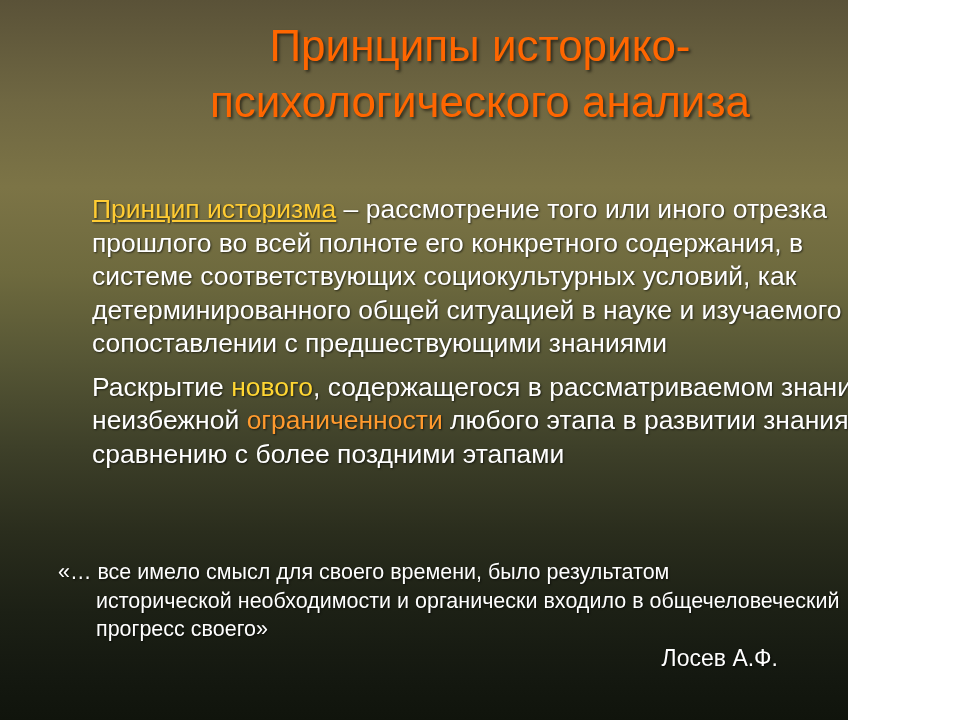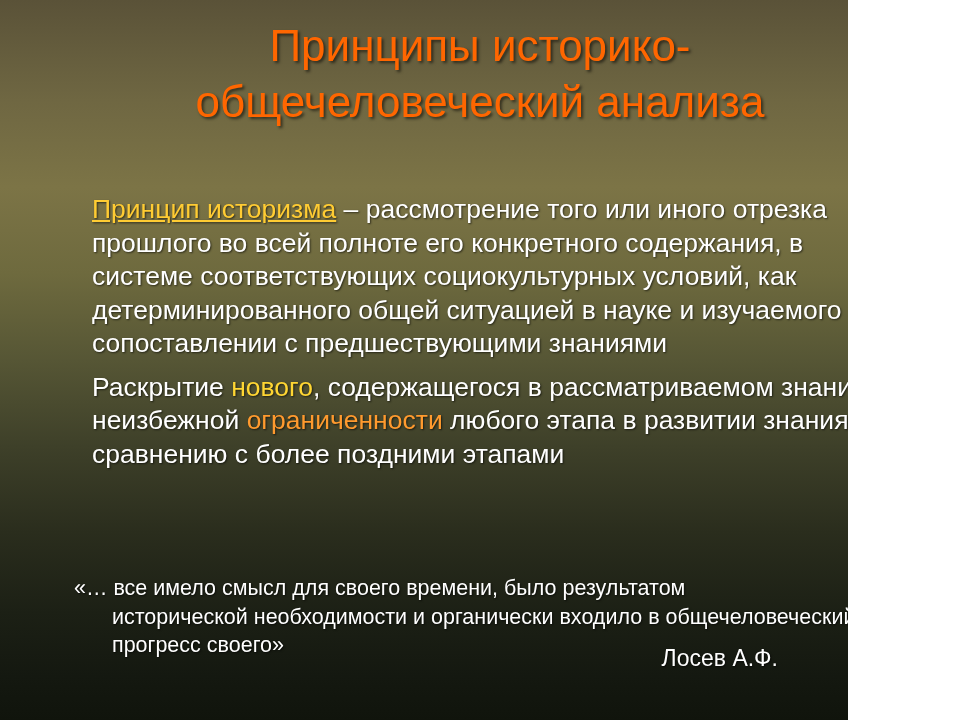--- a/index.html
+++ b/index.html
@@ -73,21 +73,21 @@
     position: absolute;
     top: 558px;
     left: 58px;
     width: 860px;
     color: #ffffff;
     font-size: 21.5px;
     line-height: 1.33;
     text-shadow: 1px 1px 2px rgba(0,0,0,0.6);
   }
   .quote-text {
-    margin: 16px;
+    margin: 0;
     text-indent: 0;
   }
   .quote-text .cont {
     display: block;
     padding-left: 38px;
   }
   .attribution {
     position: absolute;
     top: 645px;
     right: 70px;
@@ -97,21 +97,21 @@
     text-align: center;
   }
 </style>
 </head>
 <body>
 
 <div class="slide">
 
   <div class="title">
     <span>Принципы историко-</span><br>
-    <span>общечеловеческий анализа</span>
+    <span>психологического анализа</span>
   </div>
 
   <div class="body-block">
 
     <p class="para">
       <span class="hl-underline">Принцип историзма</span><span> – рассмотрение того или иного отрезка прошлого во всей полноте его конкретного содержания, в системе соответствующих социокультурных условий, как детерминированного общей ситуацией в науке и изучаемого в сопоставлении с предшествующими знаниями</span>
     </p>
 
     <p class="para">
       <span>Раскрытие </span><span class="hl-yellow">нового</span><span>, содержащегося в рассматриваемом знании и неизбежной </span><span class="hl-orange">ограниченности</span><span> любого этапа в развитии знания по сравнению с более поздними этапами</span>

